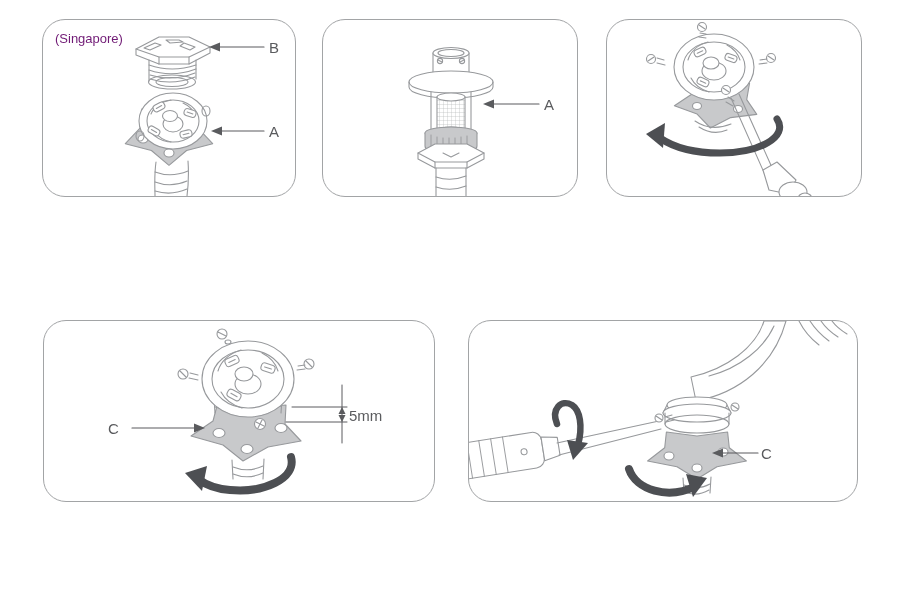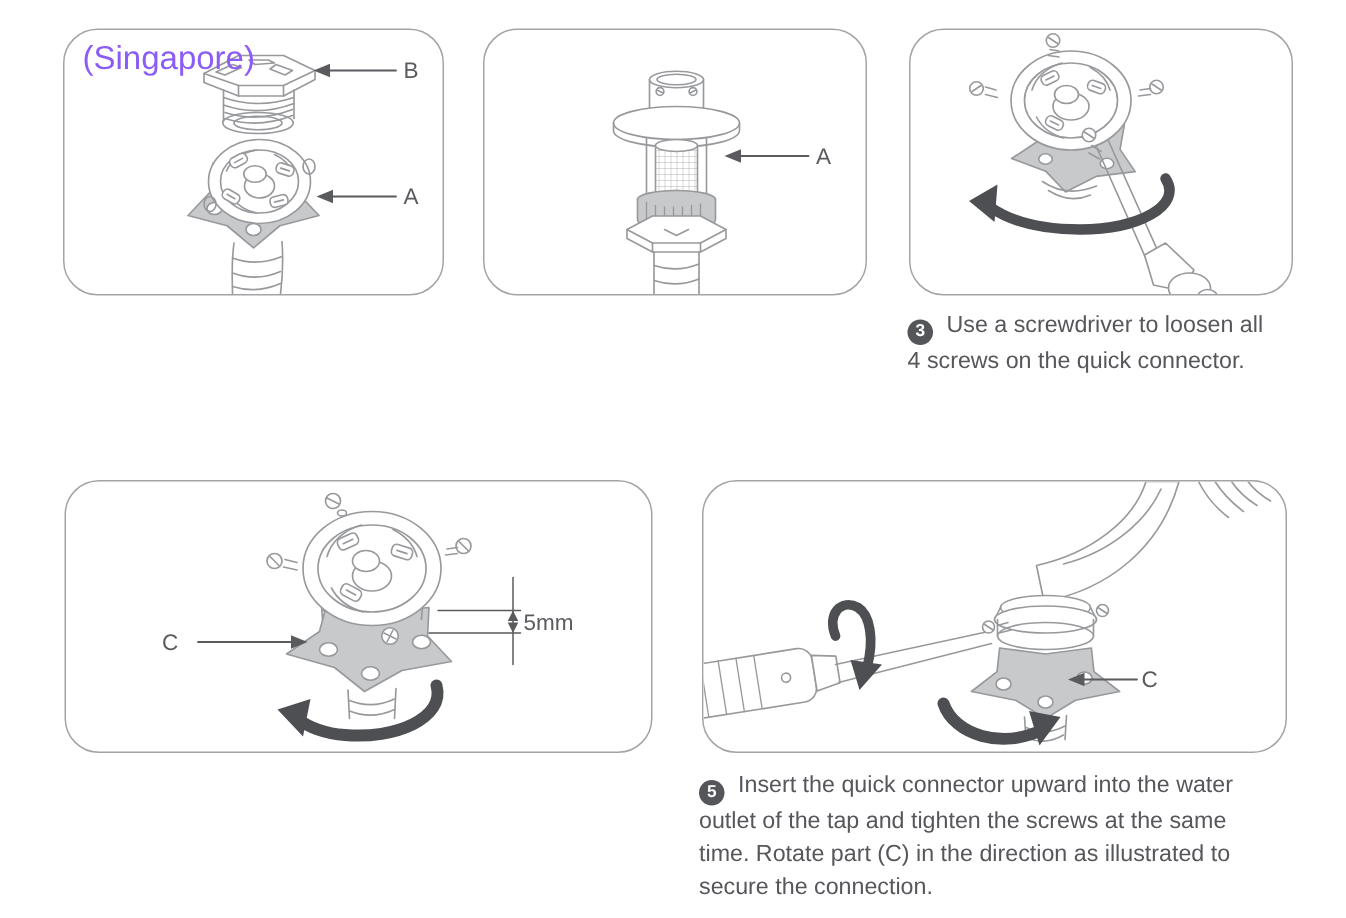--- a/index.html
+++ b/index.html
@@ -1,21 +1,21 @@
 <!DOCTYPE html>
 <html><head>
 <meta charset="utf-8">
 <style>
   * { margin:0; padding:0; box-sizing:border-box; }
   html,body { background:#ffffff; font-family:"Liberation Sans", sans-serif; }
   .sheet { position:relative; width:897px; height:612px; background:#fff; overflow:hidden; }
   .panel { position:absolute; border:1.2px solid #a2a4a6; border-radius:23px; background:#fff; overflow:hidden; }
   .panel svg { position:absolute; left:0; top:0; }
   .fig-label { position:absolute; color:#5a5b5e; font-size:15px; line-height:17px; }
-  .region-label { position:absolute; color:#8b5cf6; font-size:22px; line-height:20px; }
+  .region-label { position:absolute; color:#701a75; font-size:13px; line-height:20px; }
   .caption { position:absolute; color:#56575b; font-size:15.5px; line-height:22px; }
   .caption-text { white-space:pre-line; }
   .badge { display:inline-block; width:17px; height:17px; border-radius:50%;
            background:#54565a; color:#fff; font-size:11.5px; font-weight:bold;
            text-align:center; line-height:17px; vertical-align:-3px; margin-right:9px; }
 </style>
 </head>
 <body>
 
 <div class="sheet">
@@ -280,26 +280,16 @@
 
         <line x1="252" y1="132" x2="289" y2="132" stroke="#5a5b5e" stroke-width="1.2"></line>
         <polygon points="243,132 254,127.5 254,136.5" fill="#5a5b5e" stroke="none"></polygon>
       </g>
     </svg>
     <span class="fig-label" style="left:292px; top:124px;">C</span>
   </div>
 
 
 
-  <div class="caption" style="left:605px; top:206px; width:286px;">
-    <span class="badge">3</span><span class="caption-text">Use a screwdriver to loosen all
-4 screws on the quick connector.</span>
-  </div>
-
-
-  <div class="caption" style="left:466px; top:513px; width:412px;">
-    <span class="badge">5</span><span class="caption-text">Insert the quick connector upward into the water
-outlet of the tap and tighten the screws at the same
-time. Rotate part (C) in the direction as illustrated to
-secure the connection.</span>
-  </div>
+
+
 
 </div>
 
 </body></html>

